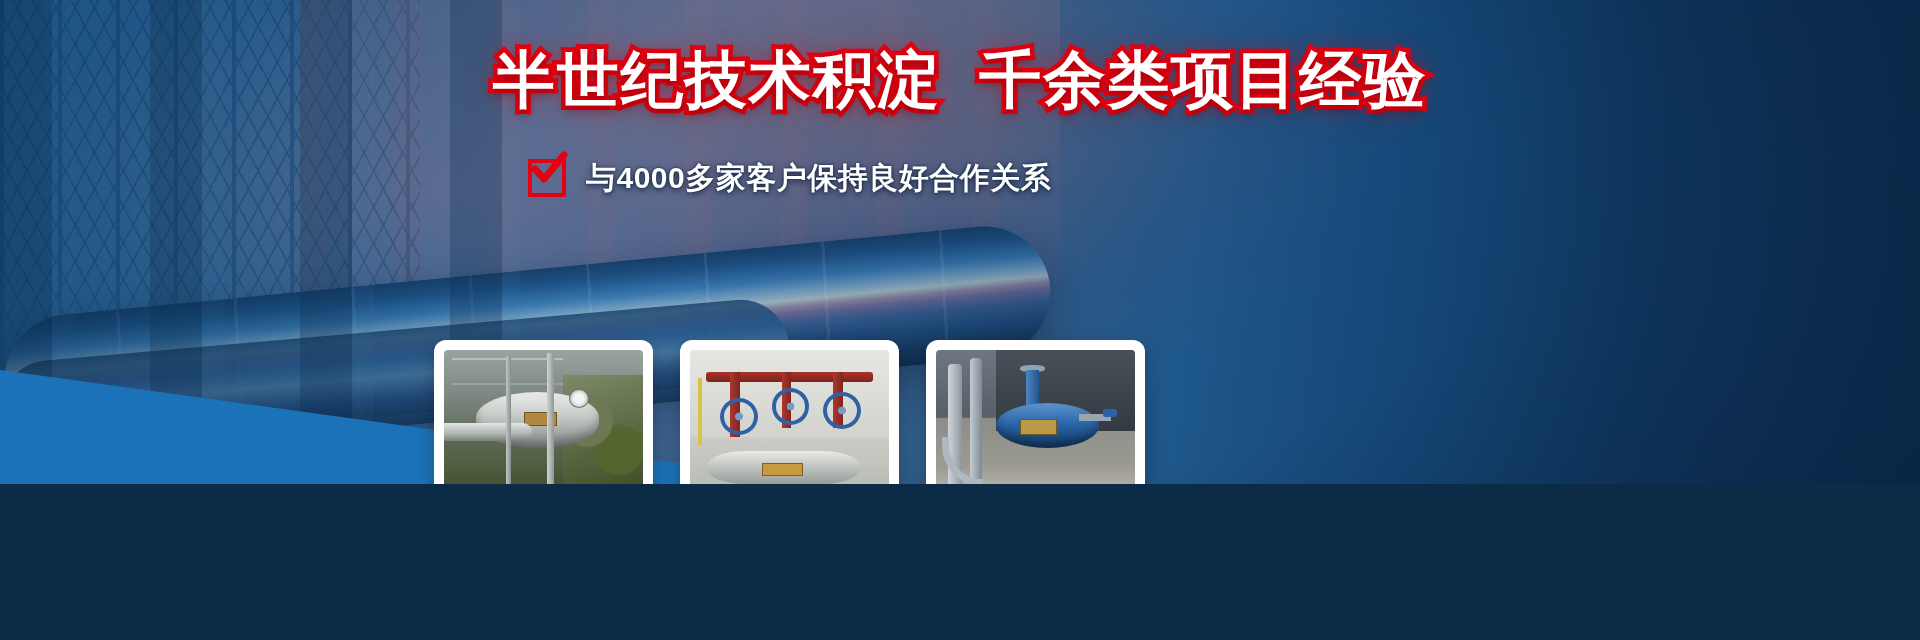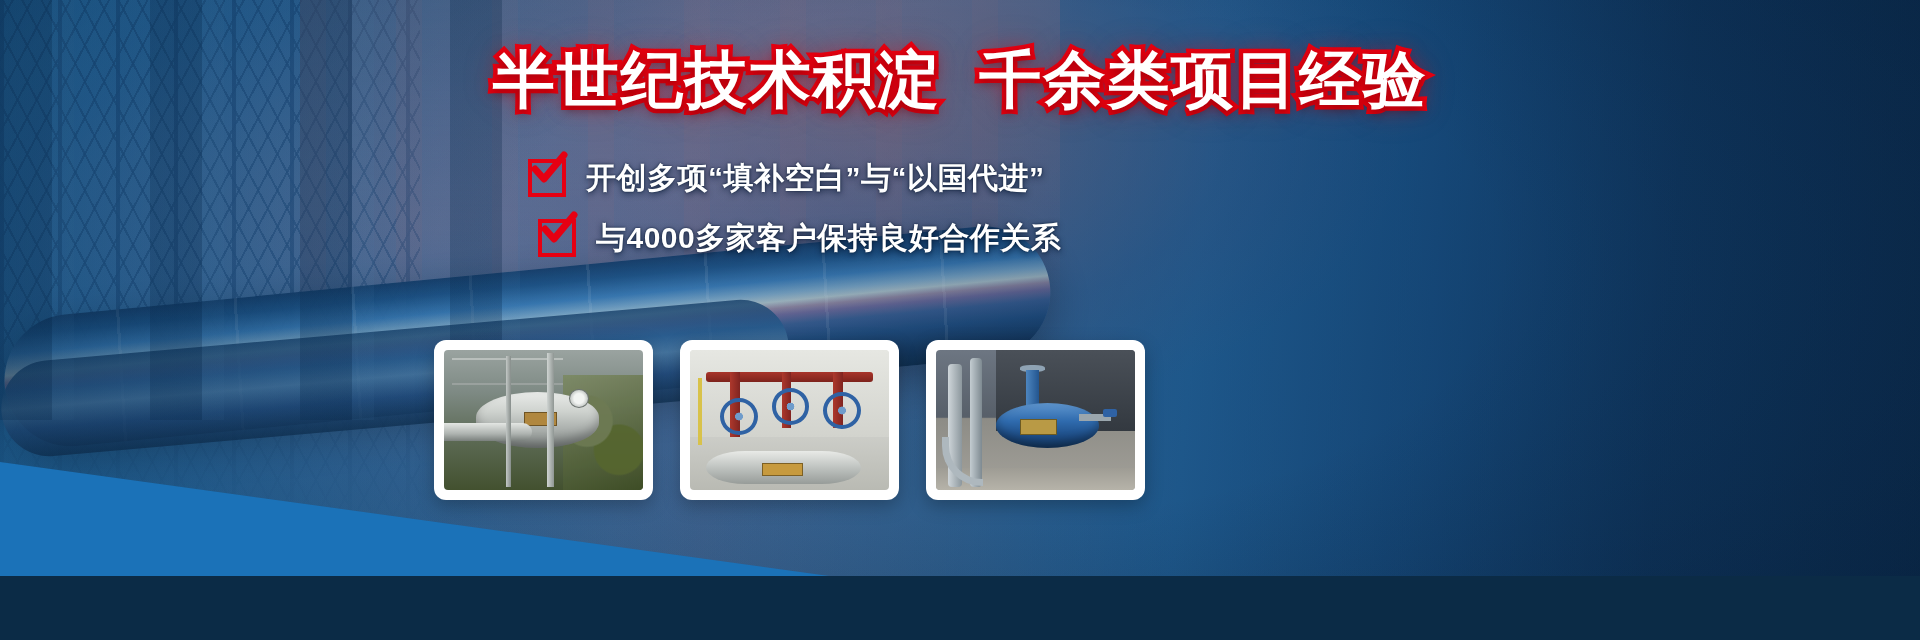--- a/index.html
+++ b/index.html
@@ -4,21 +4,21 @@
 <title>Banner</title>
 <style>
   html, body {
     margin: 0;
     padding: 0;
     background: #0b2b46;
   }
   #banner {
     position: relative;
     width: 1920px;
-    height: 576px;
+    height: 484px;
     overflow: hidden;
     font-family: "Liberation Sans", "DejaVu Sans", sans-serif;
     background: #c2410c;
   }
 
   
   .bg-layer { position: absolute; inset: 0; }
 
   
   .bg-base {
@@ -387,28 +387,20 @@
 
   <div class="wedge"></div>
 
   <div class="content">
 
     <div class="headline">半世纪技术积淀  千余类项目经验</div>
 
     <div class="bullets">
 
 
-      <div class="bullet">
-        <span class="check-box">
-          <svg viewBox="0 0 40 40" aria-hidden="true">
-            <path d="M6 19 L15 29 L35 5" fill="none" stroke="#e60012" stroke-width="7" stroke-linecap="round" stroke-linejoin="round"></path>
-          </svg>
-        </span>
-        <span class="bullet-text">开创多项“填补空白”与“以国代进”</span>
-      </div>
 
       <div class="bullet">
         <span class="check-box">
           <svg viewBox="0 0 40 40" aria-hidden="true">
             <path d="M6 19 L15 29 L35 5" fill="none" stroke="#e60012" stroke-width="7" stroke-linecap="round" stroke-linejoin="round"></path>
           </svg>
         </span>
         <span class="bullet-text">与4000多家客户保持良好合作关系</span>
       </div>
 

